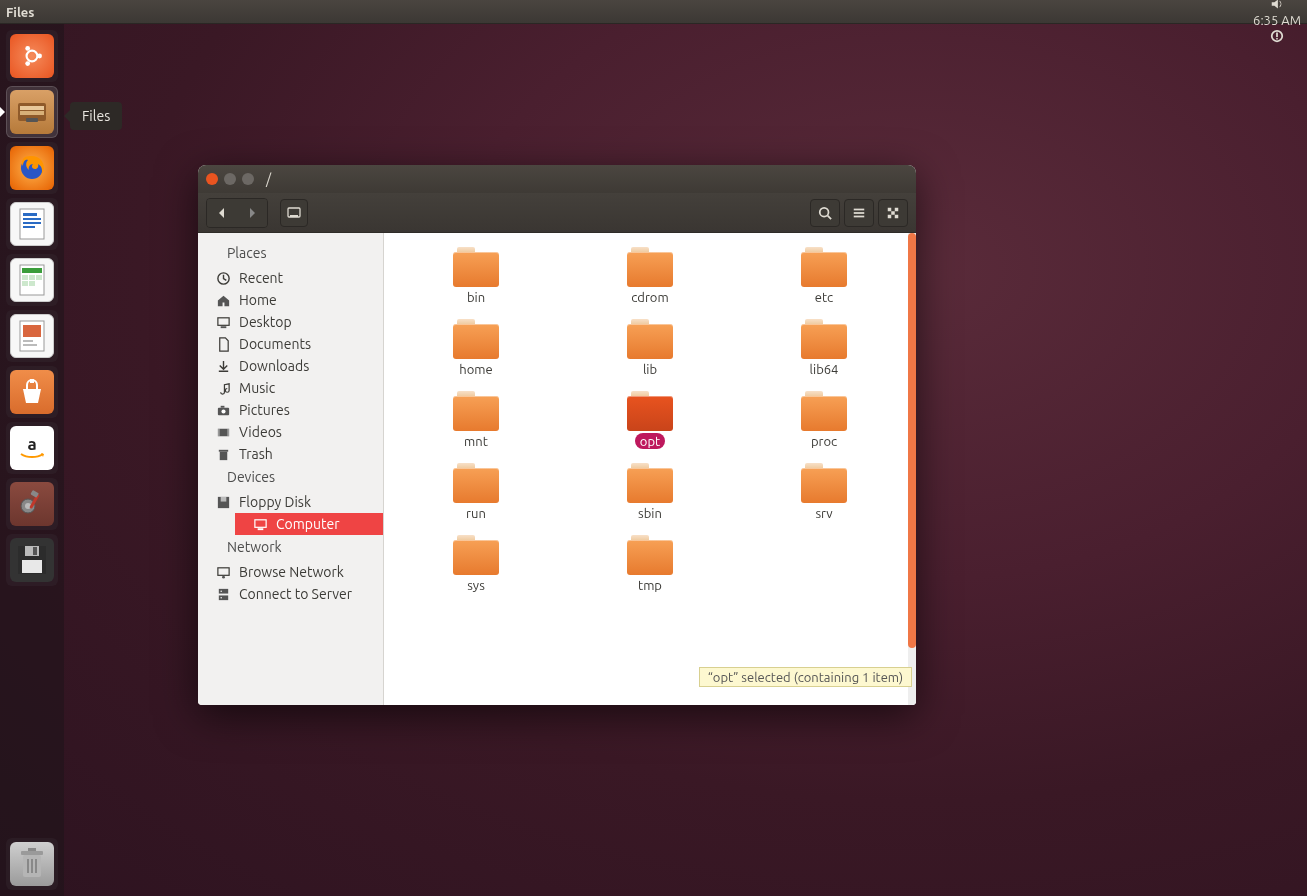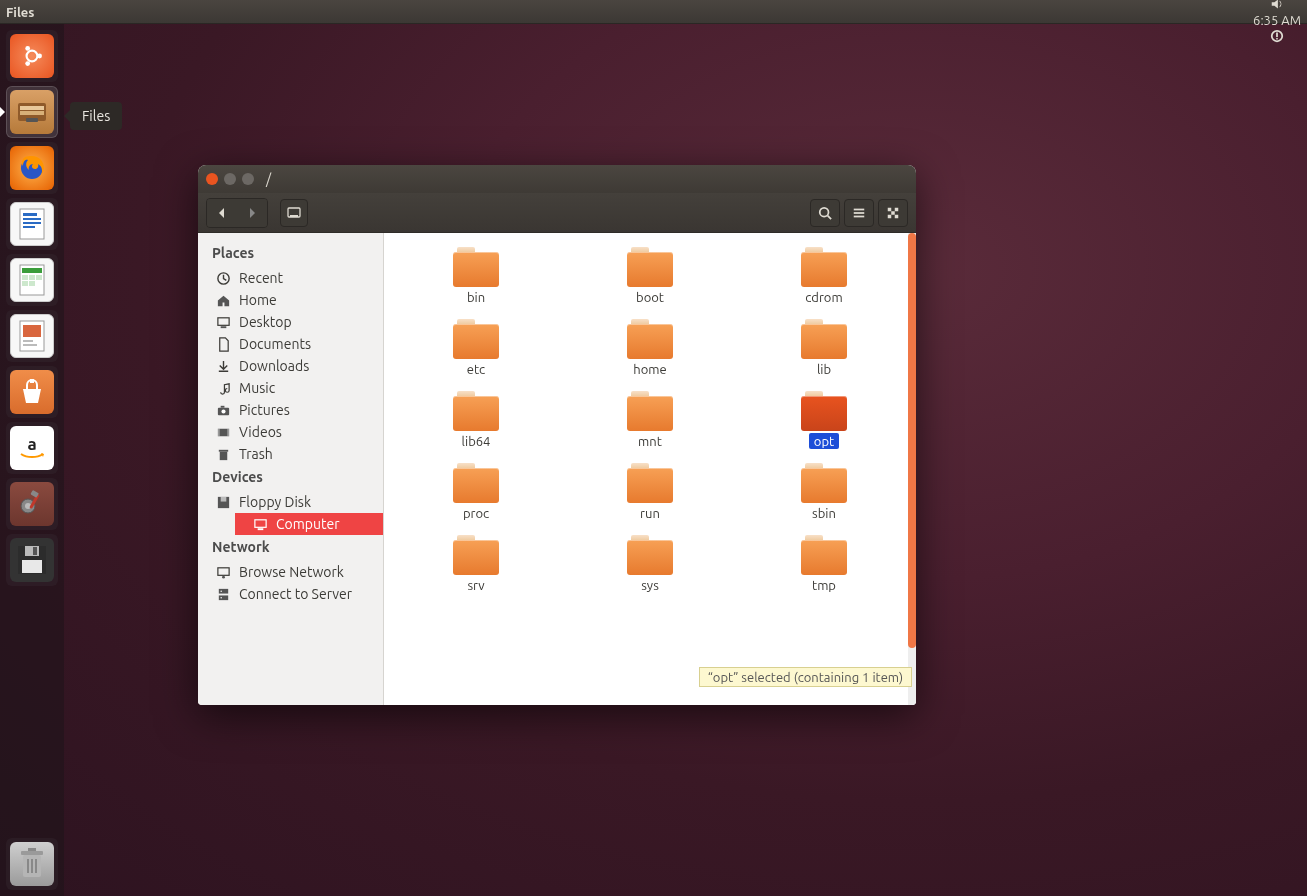--- a/index.html
+++ b/index.html
@@ -106,21 +106,21 @@
 .toolbar .spacer { flex:1; }
 .toolbar .right-tools { display:flex; gap:4px; }
 .toolbar .right-tools button { border:1px solid #2b2825; border-radius:4px; width:30px; height:28px; }
 
 
 .body { flex:1; display:flex; min-height:0; }
 .sidebar {
   width:186px; background:#f2f1f0; border-right:1px solid #d6d4d0;
   padding: 8px 0; font-size:14px; color:#3c3b37;
 }
-.sidebar .section-title { font-weight:bold; padding:4px 14px 6px; color:#4c4c4c; }
+.sidebar .section-title { font-weight:normal; padding:4px 29px 6px; color:#4c4c4c; }
 .sidebar .item {
   display:flex; align-items:center; gap:8px;
   padding: 3px 14px 3px 18px; cursor:pointer;
 }
 .sidebar .item.selected { background:#ef4444; color:#fff;margin-left:37px; }
 .sidebar .item.selected svg { fill:#fff; }
 .sidebar .item svg { width:15px; height:15px; fill:#555; flex-shrink:0; }
 
 .content {
   flex:1; background:#fff; overflow:auto; position:relative;
@@ -135,21 +135,21 @@
   padding:4px; cursor:pointer; font-size:13px; color:#3c3b37;
 }
 .folder .ficon { width:50px; height:40px; position:relative; margin-bottom:2px; }
 .folder .ficon .tab { position:absolute; top:0; left:6px; width:18px; height:6px;
   background:linear-gradient(#f8e0c8,#eec89a); border-radius:2px 2px 0 0; }
 .folder .ficon .body { position:absolute; top:5px; left:2px; right:2px; bottom:0;
   background:linear-gradient(#f7a055,#e77a2e); border-radius:3px;
   box-shadow: inset 0 1px 0 rgba(255,255,255,0.4); }
 .folder.selected .ficon .body { background:linear-gradient(#e8531f,#c9441a); }
 .folder .label { padding:1px 5px; border-radius:2px; }
-.folder.selected .label { background:#1d4ed8; color:#fff; }
+.folder.selected .label { background:#be185d; color:#fff;border-radius:8px; }
 
 .scrollbar-track {
   position:absolute; top:0; right:0; width:8px; bottom:0;
   background:#eee;
 }
 .scrollbar-thumb {
   position:absolute; right:0; top:0; width:8px; height:88%;
   background:#f07746; border-radius:4px;
 }
 
@@ -486,27 +486,20 @@
       <div class="tab"></div>
               <div class="body"></div>
     </div>
     <div class="label">bin</div>
           </div>
           <div class="folder">
     <div class="ficon">
       <div class="tab"></div>
               <div class="body"></div>
     </div>
-    <div class="label">boot</div>
-          </div>
-          <div class="folder">
-    <div class="ficon">
-      <div class="tab"></div>
-              <div class="body"></div>
-    </div>
     <div class="label">cdrom</div>
           </div>
           <div class="folder">
     <div class="ficon">
       <div class="tab"></div>
               <div class="body"></div>
     </div>
     <div class="label">etc</div>
           </div>
           <div class="folder">

